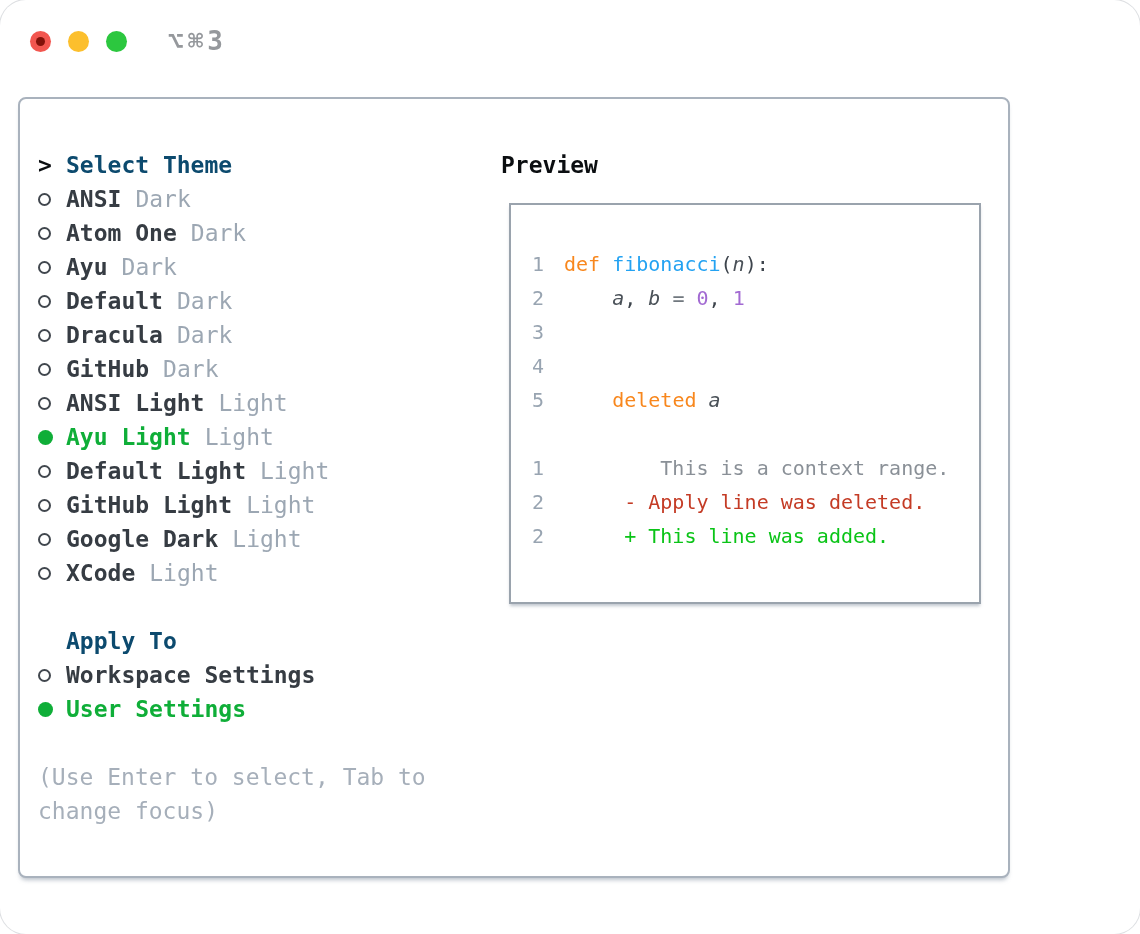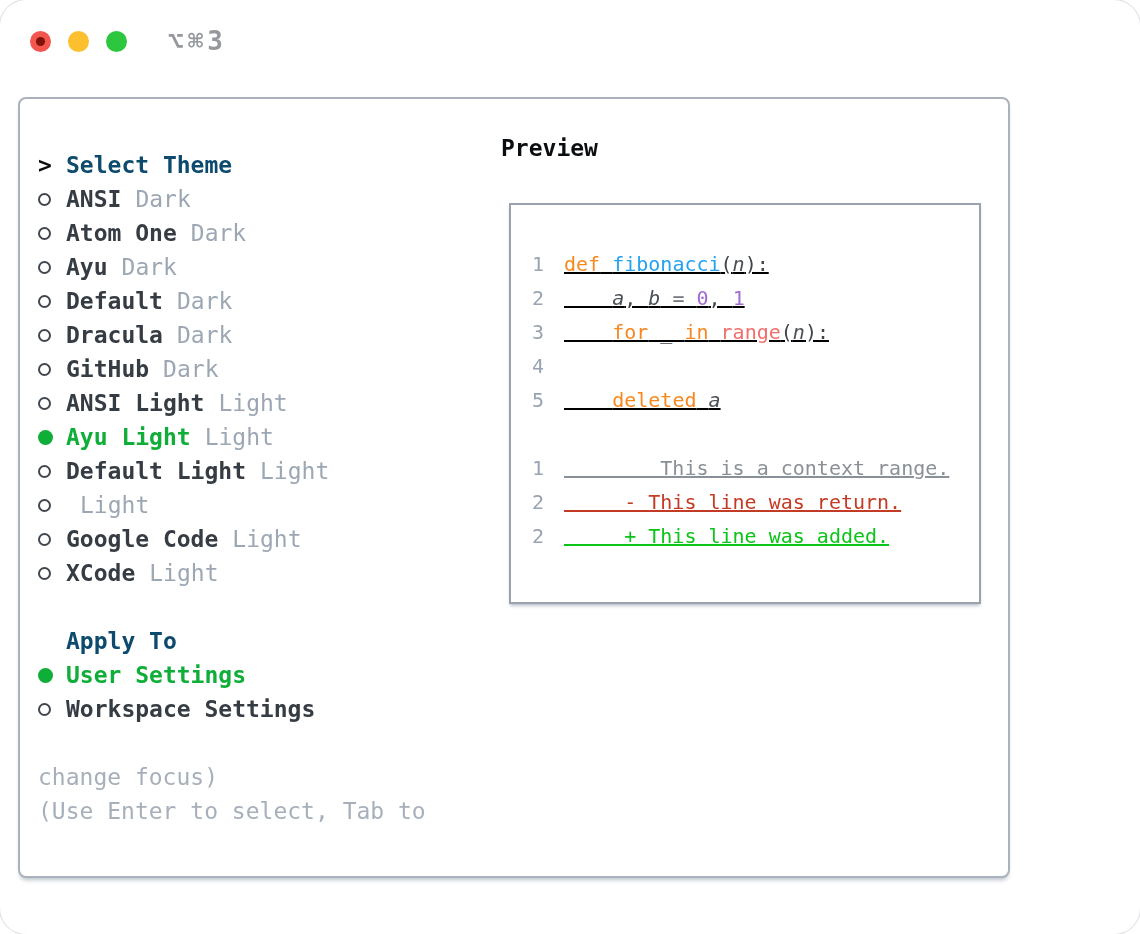--- a/index.html
+++ b/index.html
@@ -32,30 +32,30 @@
   .marker{display:inline-flex;width:28px;align-items:center;flex:none;}
   .prompt{font-weight:bold;color:#0b0e11;}
   .title-text{font-weight:bold;color:#0c4a6e;}
   .radio{width:9px;height:9px;border:2px solid #41474e;border-radius:50%;display:inline-block;}
   .radio.sel{width:15px;height:15px;border:none;background:var(--selected-green,#0fae38);}
   .tname{color:#363c43;font-weight:bold;}
   .tname.selgreen{color:var(--selected-green,#0fae38);}
   .variant{color:#9ca7b3;margin-left:14px;}
   .help{color:#a6afba;}
   
-  .preview-title{position:absolute;left:481px;top:32px;font-size:23px;line-height:34px;font-weight:bold;color:#0b0e11;}
+  .preview-title{position:absolute;left:481px;top:49px;font-size:23px;line-height:34px;font-weight:bold;color:#0b0e11;}
   .preview-box{
     position:absolute;left:489px;top:104px;width:472px;height:401px;
     border:2px solid #9aa3ad;background:#ffffff;box-sizing:border-box;
     padding:42px 0 0 21px;font-size:20px;line-height:34px;
     box-shadow:0 3px 3px -1px rgba(130,142,158,0.5);
   }
   .crow{height:34px;display:flex;white-space:pre;}
   .lnum{display:inline-block;width:32px;flex:none;color:#98a4b1;}
-  .ctext{white-space:pre;text-decoration:underline;}
+  .ctext{white-space:pre;}
   .tok-kw{color:var(--keyword-orange,#f8871d);}
   .tok-fn{color:var(--function-blue,#23a2f2);}
   .tok-bi{color:var(--builtin-coral,#f26e6b);}
   .tok-num{color:var(--number-purple,#a26ad2);}
   .tok-var{color:#4a5158;font-style:italic;}
   .tok-pl{color:#3d444c;}
   .tok-op{color:#71787f;}
   .diff-context{color:#8a9097;}
   .diff-deleted{color:var(--deleted-red,#c43b25);}
   .diff-added{color:var(--added-green,#0ac417);}
@@ -84,49 +84,49 @@
       <div id="theme-rows">
           <div class="row"><span class="marker"><span class="radio"></span></span><span class="tname">ANSI</span><span class="variant">Dark</span></div>
           <div class="row"><span class="marker"><span class="radio"></span></span><span class="tname">Atom One</span><span class="variant">Dark</span></div>
           <div class="row"><span class="marker"><span class="radio"></span></span><span class="tname">Ayu</span><span class="variant">Dark</span></div>
           <div class="row"><span class="marker"><span class="radio"></span></span><span class="tname">Default</span><span class="variant">Dark</span></div>
           <div class="row"><span class="marker"><span class="radio"></span></span><span class="tname">Dracula</span><span class="variant">Dark</span></div>
           <div class="row"><span class="marker"><span class="radio"></span></span><span class="tname">GitHub</span><span class="variant">Dark</span></div>
           <div class="row"><span class="marker"><span class="radio"></span></span><span class="tname">ANSI Light</span><span class="variant">Light</span></div>
           <div class="row"><span class="marker"><span class="radio sel"></span></span><span class="tname selgreen">Ayu Light</span><span class="variant">Light</span></div>
           <div class="row"><span class="marker"><span class="radio"></span></span><span class="tname">Default Light</span><span class="variant">Light</span></div>
-          <div class="row"><span class="marker"><span class="radio"></span></span><span class="variant">Light</span></div>
-          <div class="row"><span class="marker"><span class="radio"></span></span><span class="tname">Google Code</span><span class="variant">Light</span></div>
+          <div class="row"><span class="marker"><span class="radio"></span></span><span class="tname">GitHub Light</span><span class="variant">Light</span></div>
+          <div class="row"><span class="marker"><span class="radio"></span></span><span class="tname">Google Dark</span><span class="variant">Light</span></div>
           <div class="row"><span class="marker"><span class="radio"></span></span><span class="tname">XCode</span><span class="variant">Light</span></div>
         </div>
       <div class="row"></div>
       <div class="row">
         <span class="marker"></span>
         <span class="title-text">Apply To</span>
       </div>
       <div id="apply-rows">
+          <div class="row"><span class="marker"><span class="radio"></span></span><span class="tname">Workspace Settings</span></div>
           <div class="row"><span class="marker"><span class="radio sel"></span></span><span class="tname selgreen">User Settings</span></div>
-          <div class="row"><span class="marker"><span class="radio"></span></span><span class="tname">Workspace Settings</span></div>
         </div>
       <div class="row"></div>
+      <div class="row help"><span>(Use Enter to select, Tab to</span></div>
       <div class="row help"><span>change focus)</span></div>
-      <div class="row help"><span>(Use Enter to select, Tab to</span></div>
     </div>
 
     <div class="preview-title">Preview</div>
     <div class="preview-box">
       <div id="code-rows">
           <div class="crow"><span class="lnum">1</span><span class="ctext"><span class="tok-kw">def</span><span class="tok-pl"> </span><span class="tok-fn">fibonacci</span><span class="tok-pl">(</span><span class="tok-var">n</span><span class="tok-pl">):</span></span></div>
           <div class="crow"><span class="lnum">2</span><span class="ctext"><span class="tok-pl">    </span><span class="tok-var">a</span><span class="tok-pl">, </span><span class="tok-var">b</span><span class="tok-op"> = </span><span class="tok-num">0</span><span class="tok-pl">, </span><span class="tok-num">1</span></span></div>
-          <div class="crow"><span class="lnum">3</span><span class="ctext"><span class="tok-pl">    </span><span class="tok-kw">for</span><span class="tok-pl"> _ </span><span class="tok-kw">in</span><span class="tok-pl"> </span><span class="tok-bi">range</span><span class="tok-pl">(</span><span class="tok-var">n</span><span class="tok-pl">):</span></span></div>
+          <div class="crow"><span class="lnum">3</span></div>
           <div class="crow"><span class="lnum">4</span></div>
           <div class="crow"><span class="lnum">5</span><span class="ctext"><span class="tok-pl">    </span><span class="tok-kw">deleted</span><span class="tok-pl"> </span><span class="tok-var">a</span></span></div>
         </div>
       <div class="crow"></div>
       <div id="diff-rows">
           <div class="crow"><span class="lnum">1</span><span class="ctext diff-context">        This is a context range.</span></div>
-          <div class="crow"><span class="lnum">2</span><span class="ctext diff-deleted">     - This line was return.</span></div>
+          <div class="crow"><span class="lnum">2</span><span class="ctext diff-deleted">     - Apply line was deleted.</span></div>
           <div class="crow"><span class="lnum">2</span><span class="ctext diff-added">     + This line was added.</span></div>
         </div>
     </div>
 
   </div>
 </div>
 
 </body></html>

